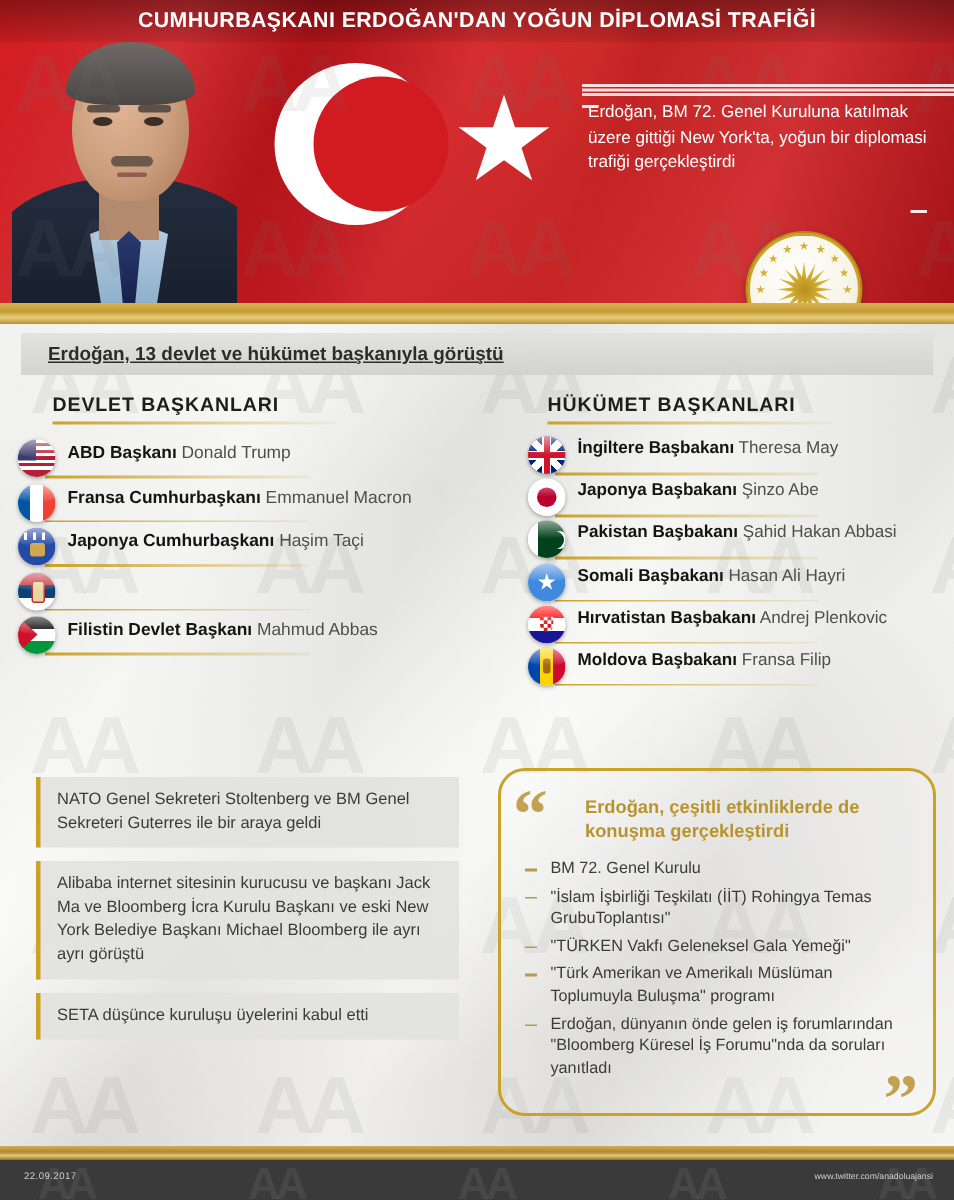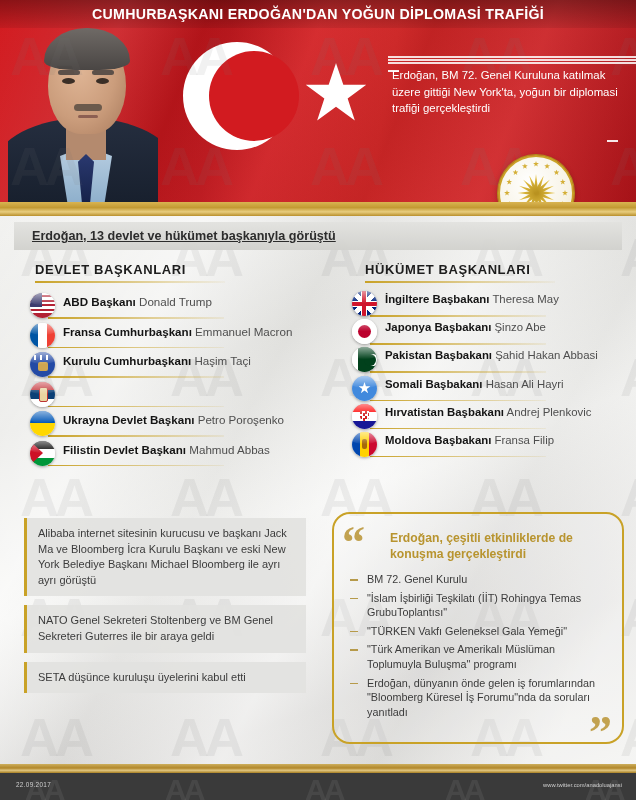--- a/index.html
+++ b/index.html
@@ -162,21 +162,21 @@
     letter-spacing:0.6px;
   }
   .col-head:after {
     content:""; position:absolute; left:0; bottom:-6px; height:2px; width:190px;
     background:linear-gradient(90deg,#c9a227,rgba(201,162,39,0.05));
   }
   .col-head.left { left:35px; top:262px; }
   .col-head.right { left:365px; top:262px; }
 
   .list { position:absolute; }
-  .list.left { left:30px; top:292px; width:300px; }
+  .list.left { left:12px; top:292px; width:300px; }
   .list.right { left:352px; top:290px; width:284px; }
 
   .row { position:relative; height:29.5px; }
   .list.right .row { height:28.2px; }
   .row .connector {
     position:absolute; left:18px; top:25px; width:176px; height:1.5px;
     background:linear-gradient(90deg,#c9a227 0%,rgba(201,162,39,0.10) 100%);
   }
   .flag {
     position:absolute; left:0; top:1px; width:25px; height:25px; border-radius:50%;
@@ -436,36 +436,28 @@
         <div class="txt"><b>Fransa Cumhurbaşkanı</b><span> Emmanuel Macron</span></div>
       </div>
       <div class="row">
         <div class="connector"></div>
         <div class="flag">
           <div class="fc f-xk">
             <div class="stars"></div>
           </div>
           <div class="gloss"></div>
         </div>
-        <div class="txt"><b>Kurulu Cumhurbaşkanı</b><span> Haşim Taçi</span></div>
+        <div class="txt"><b>Japonya Cumhurbaşkanı</b><span> Haşim Taçi</span></div>
       </div>
       <div class="row">
         <div class="connector"></div>
         <div class="flag">
           <div class="fc f-rs"></div>
           <div class="gloss"></div>
         </div>
-      </div>
-      <div class="row">
-        <div class="connector"></div>
-        <div class="flag">
-          <div class="fc f-ua"></div>
-          <div class="gloss"></div>
-        </div>
-        <div class="txt"><b>Ukrayna Devlet Başkanı</b><span> Petro Poroşenko</span></div>
       </div>
       <div class="row">
         <div class="connector"></div>
         <div class="flag">
           <div class="fc f-ps"></div>
           <div class="gloss"></div>
         </div>
         <div class="txt"><b>Filistin Devlet Başkanı</b><span> Mahmud Abbas</span></div>
       </div>
     </div>
@@ -518,22 +510,22 @@
         <div class="connector"></div>
         <div class="flag">
           <div class="fc f-md"></div>
           <div class="gloss"></div>
         </div>
         <div class="txt"><b>Moldova Başbakanı</b><span> Fransa Filip</span></div>
       </div>
     </div>
 
   <div class="notes" id="notes">
+      <div class="note">NATO Genel Sekreteri Stoltenberg ve BM Genel Sekreteri Guterres ile bir araya geldi</div>
       <div class="note">Alibaba internet sitesinin kurucusu ve başkanı Jack Ma ve Bloomberg İcra Kurulu Başkanı ve eski New York Belediye Başkanı Michael Bloomberg ile ayrı ayrı görüştü</div>
-      <div class="note">NATO Genel Sekreteri Stoltenberg ve BM Genel Sekreteri Guterres ile bir araya geldi</div>
       <div class="note">SETA düşünce kuruluşu üyelerini kabul etti</div>
     </div>
 
   <div class="quote-box">
     <div class="qmark open">“</div>
     <div class="q-title">Erdoğan, çeşitli etkinliklerde de konuşma gerçekleştirdi</div>
     <div class="q-list" id="q-list">
         <div class="q-item">BM 72. Genel Kurulu</div>
         <div class="q-item">"İslam İşbirliği Teşkilatı (İİT) Rohingya Temas GrubuToplantısı"</div>
         <div class="q-item">"TÜRKEN Vakfı Geleneksel Gala Yemeği"</div>

